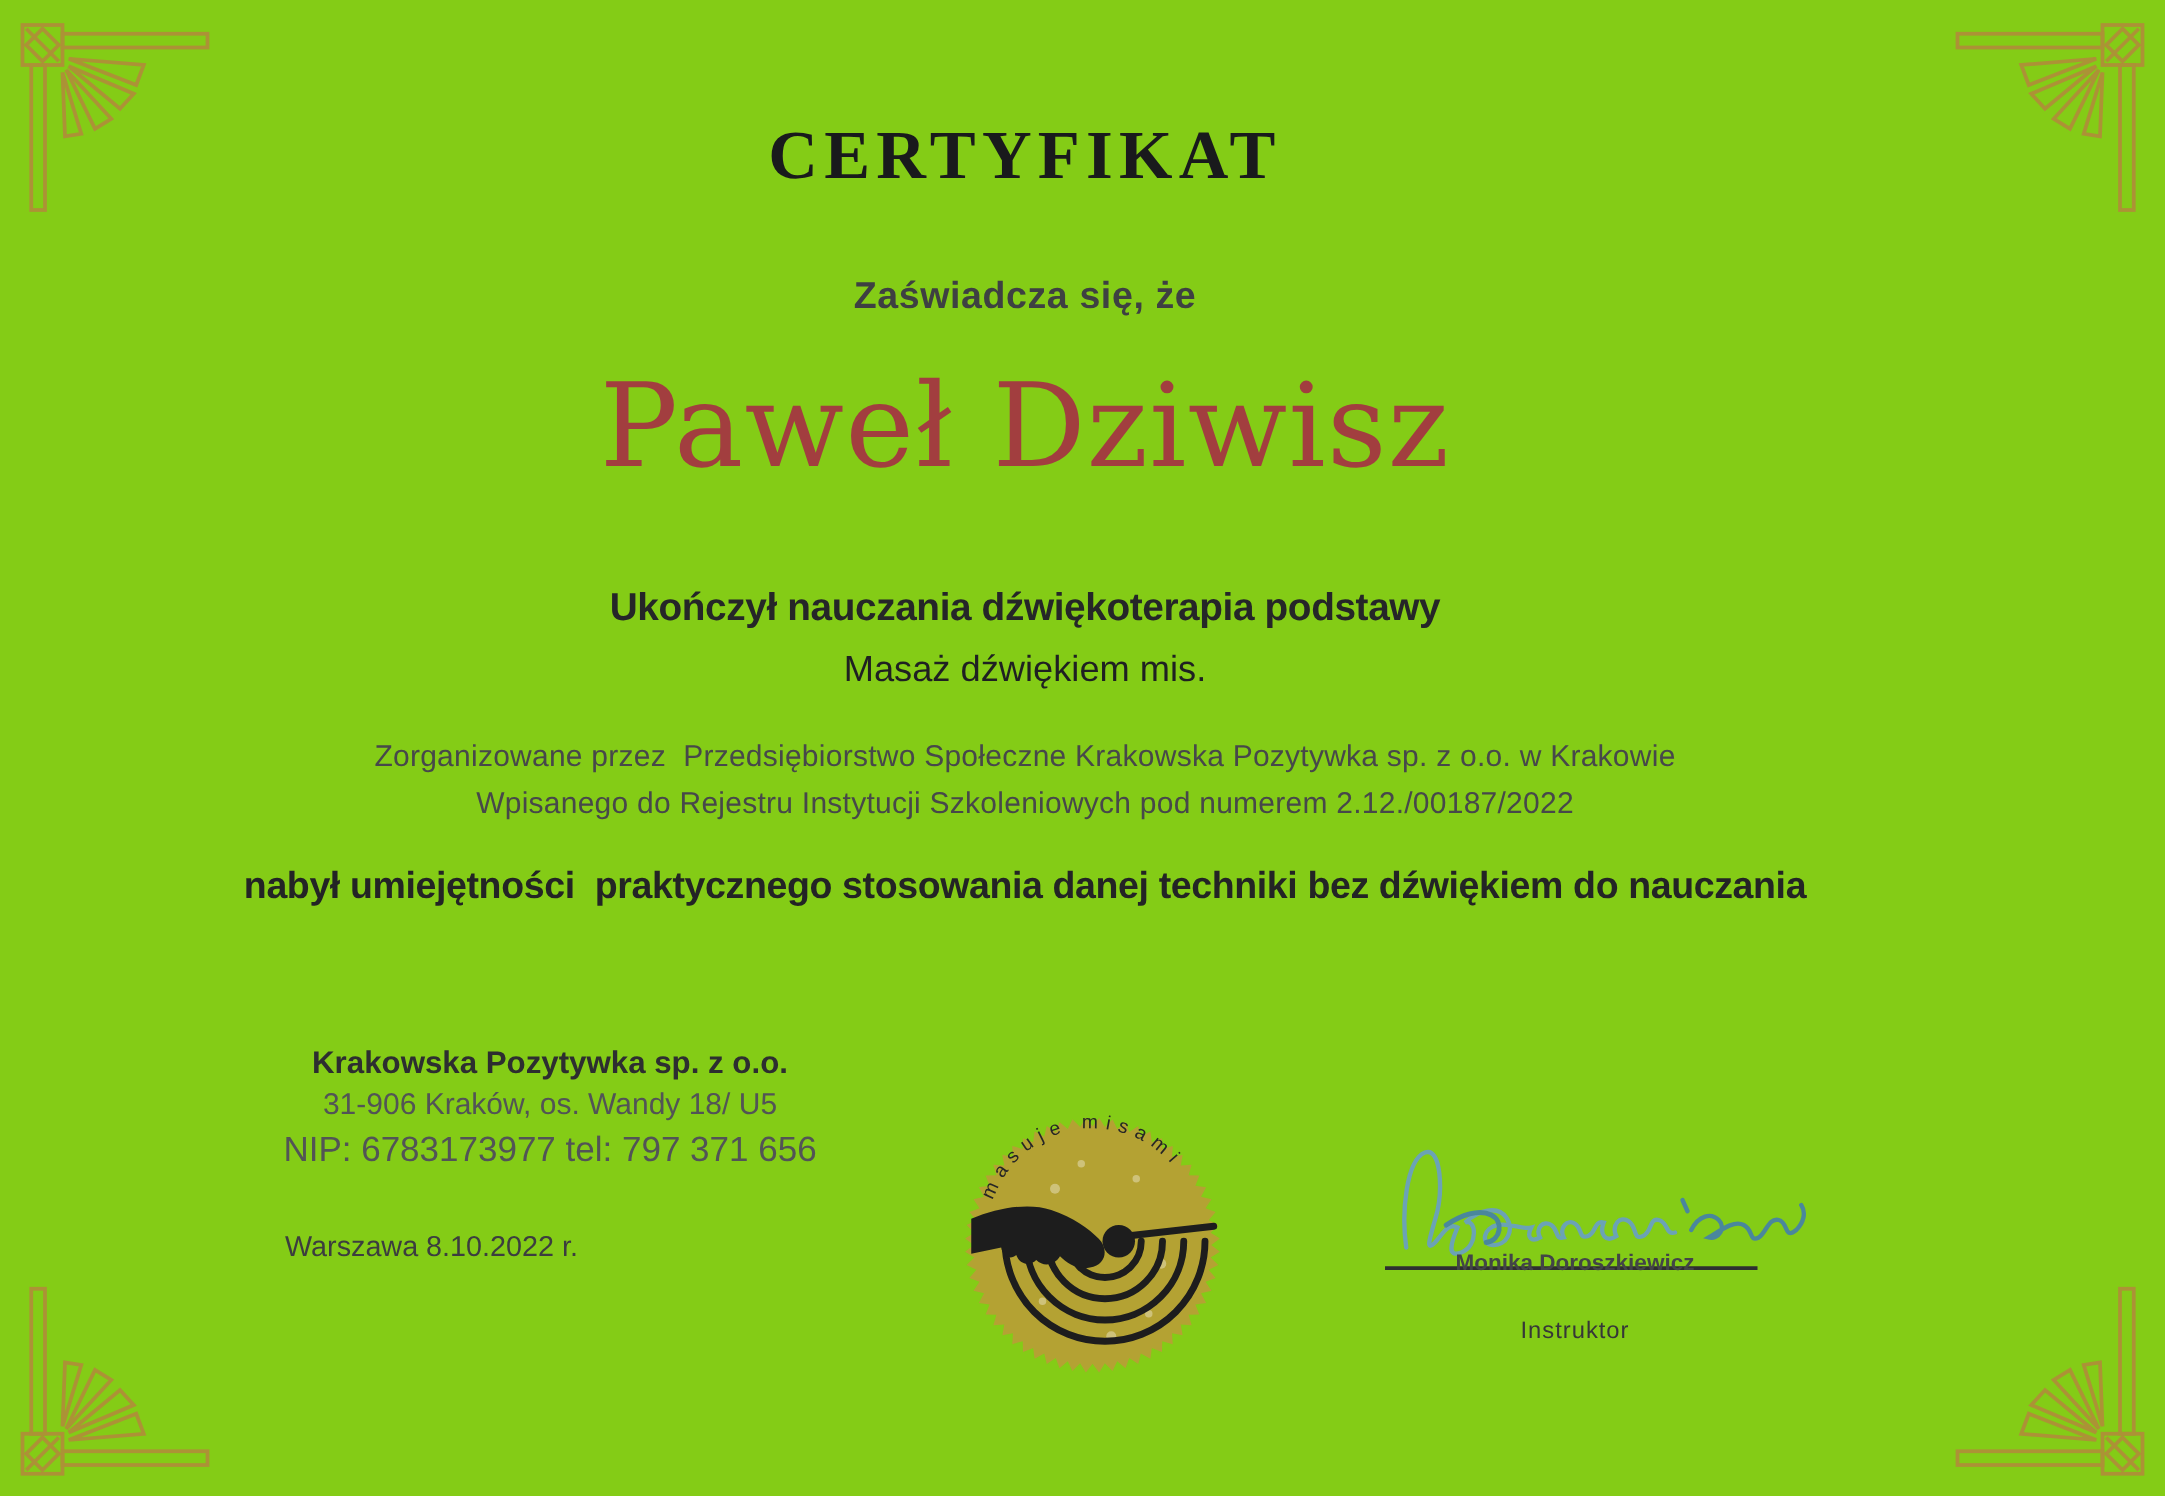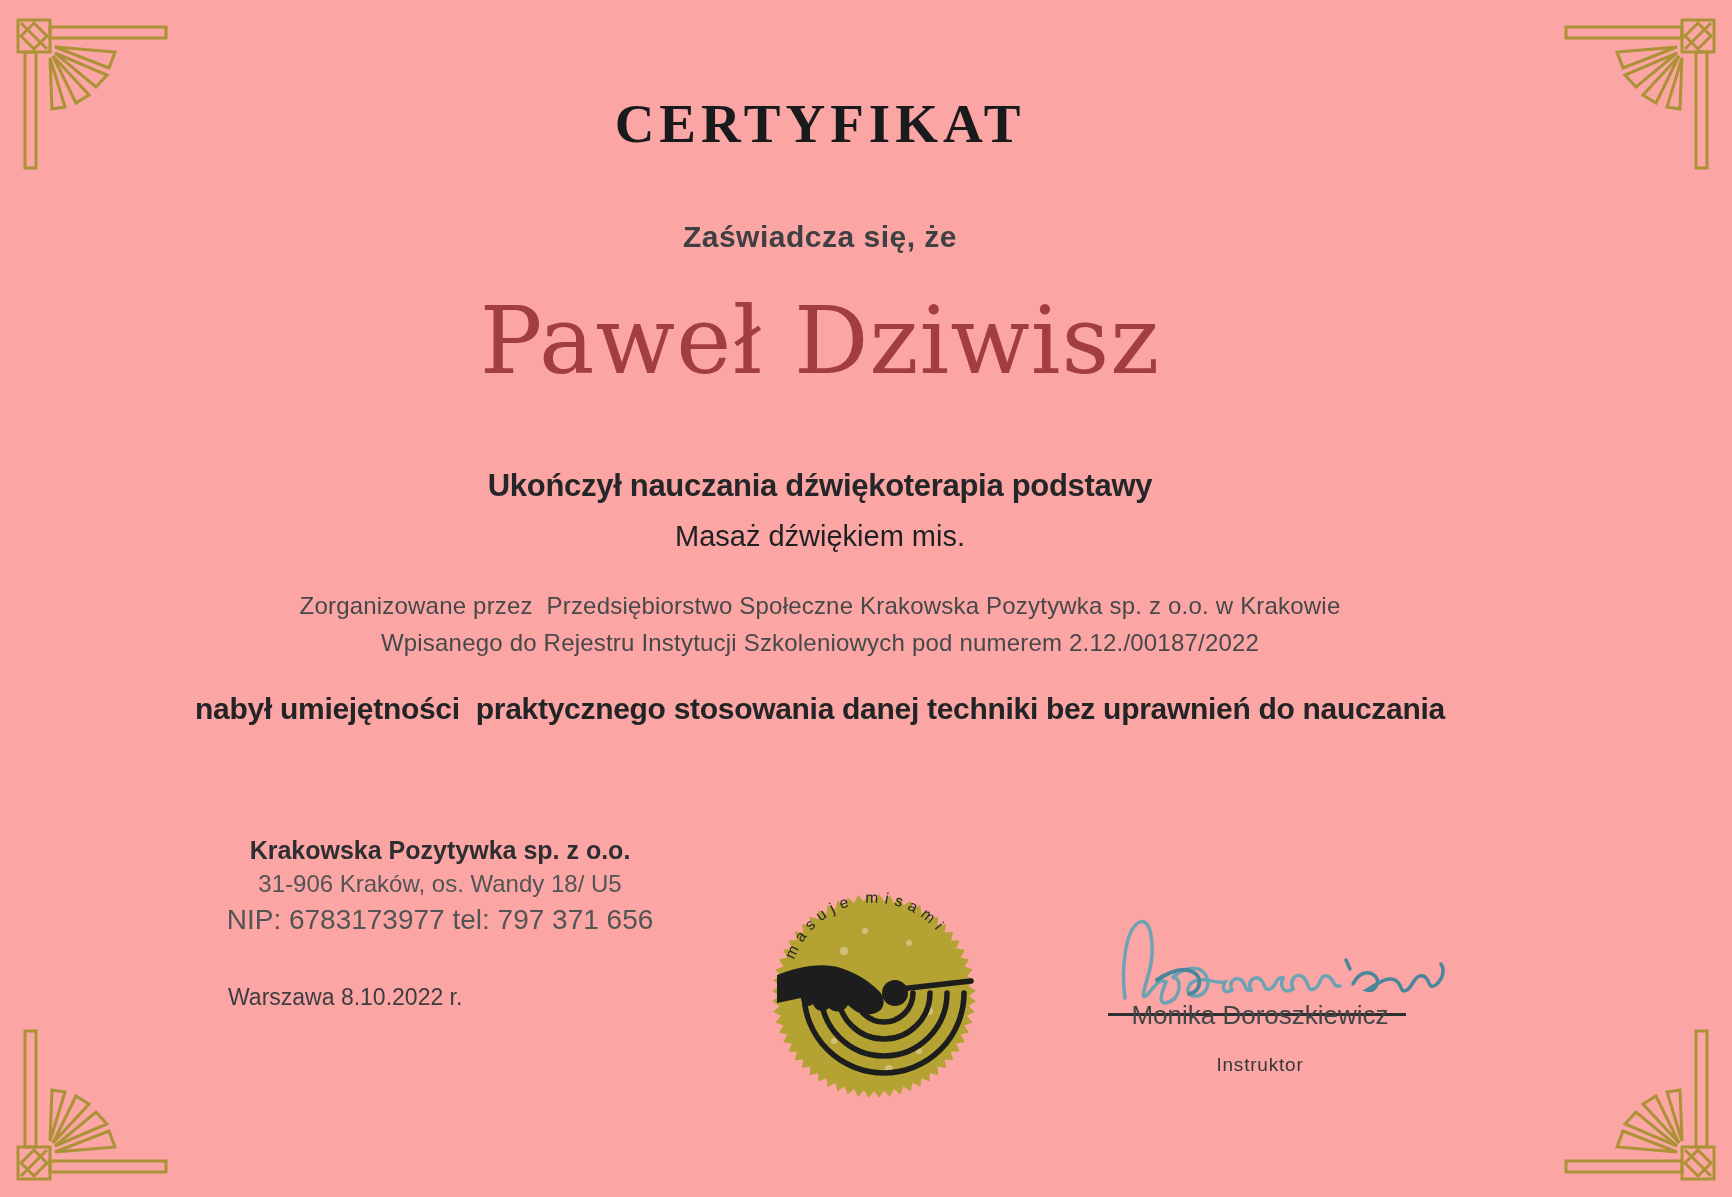--- a/index.html
+++ b/index.html
@@ -6,21 +6,21 @@
     --gold:#ac9236;
     --seal-gold:#b4a233;
     --red:#a23e3f;
     --ink-light:#6ba3b5;
     --ink-dark:#4a879c;
     --text-dark:#2b2b2b;
   }
   html,body{margin:0;padding:0;}
   body{background:#e9e9e9;font-family:"Liberation Sans",sans-serif;}
   .page{
-    position:relative;width:1732px;height:1197px;background:#fca5a5;
+    position:relative;width:1732px;height:1197px;background:#84cc16;
     overflow:hidden;margin:0 auto;
   }
   .abs{position:absolute;}
   .centercol{left:0;width:1640px;text-align:center;}
   .prewrap{white-space:pre-wrap;}
   .cert-title{
     top:92px;font-family:"Liberation Serif","DejaVu Serif",serif;
     font-weight:bold;font-size:55px;letter-spacing:5px;color:#191a1c;
   }
   .cert-intro{
@@ -35,21 +35,21 @@
   .orgline1{top:592px;font-size:24px;color:#47484a;letter-spacing:0.2px;}
   .orgline2{top:629px;font-size:24px;color:#47484a;letter-spacing:0.2px;}
   .statement{top:692px;font-size:30px;font-weight:bold;color:#232425;letter-spacing:-0.3px;}
   .issuer{left:220px;top:834px;width:440px;text-align:center;}
   .issuer-name{font-size:25px;font-weight:bold;color:#2d2e30;line-height:1.35;}
   .issuer-address{font-size:24px;color:#525456;line-height:1.35;}
   .issuer-nip{font-size:28px;color:#525456;line-height:1.4;}
   .dateplace{left:228px;top:984px;font-size:23px;color:#3c3d3f;}
   .sig-svg{left:1095px;top:912px;}
   .sig-line{left:1108px;top:1013px;width:298px;height:3px;background:#2e2f30;}
-  .sig-name{left:1090px;top:1000px;width:340px;text-align:center;font-size:26px;color:#434547;}
+  .sig-name{left:1090px;top:1000px;width:340px;text-align:center;font-size:18px;color:#434547;font-weight:bold;}
   .sig-role{left:1090px;top:1038px;width:340px;text-align:center;font-size:19px;color:#363738;letter-spacing:0.8px;margin-top:16px;}
   .corner{width:170px;height:170px;}
   .corner svg{display:block;width:170px;height:170px;}
   .tl{left:8px;top:10px;}
   .tr{left:1554px;top:10px;transform:scaleX(-1);}
   .bl{left:8px;top:1019px;transform:scaleY(-1);}
   .br{left:1554px;top:1019px;transform:scale(-1,-1);}
   .seal{left:769px;top:891px;width:210px;height:210px;}
 </style>
 </head>
@@ -110,21 +110,21 @@
     </svg>
   </div>
 
   <div class="abs centercol cert-title">CERTYFIKAT</div>
   <div class="abs centercol cert-name">Paweł Dziwisz</div>
   <div class="abs centercol cert-intro">Zaświadcza się, że</div>
   <div class="abs centercol course1">Ukończył nauczania dźwiękoterapia podstawy</div>
   <div class="abs centercol orgline1 prewrap">Zorganizowane przez  Przedsiębiorstwo Społeczne Krakowska Pozytywka sp. z o.o. w Krakowie</div>
   <div class="abs centercol course2">Masaż dźwiękiem mis.</div>
   <div class="abs centercol orgline2">Wpisanego do Rejestru Instytucji Szkoleniowych pod numerem 2.12./00187/2022</div>
-  <div class="abs centercol statement prewrap">nabył umiejętności  praktycznego stosowania danej techniki bez uprawnień do nauczania</div>
+  <div class="abs centercol statement prewrap">nabył umiejętności  praktycznego stosowania danej techniki bez dźwiękiem do nauczania</div>
 
   <div class="abs issuer">
     <div class="issuer-name">Krakowska Pozytywka sp. z o.o.</div>
     <div class="issuer-address">31-906 Kraków, os. Wandy 18/ U5</div>
     <div class="issuer-nip">NIP: 6783173977 tel: 797 371 656</div>
   </div>
 
   <div class="abs dateplace">Warszawa 8.10.2022 r.</div>
 
   <div class="abs seal">

